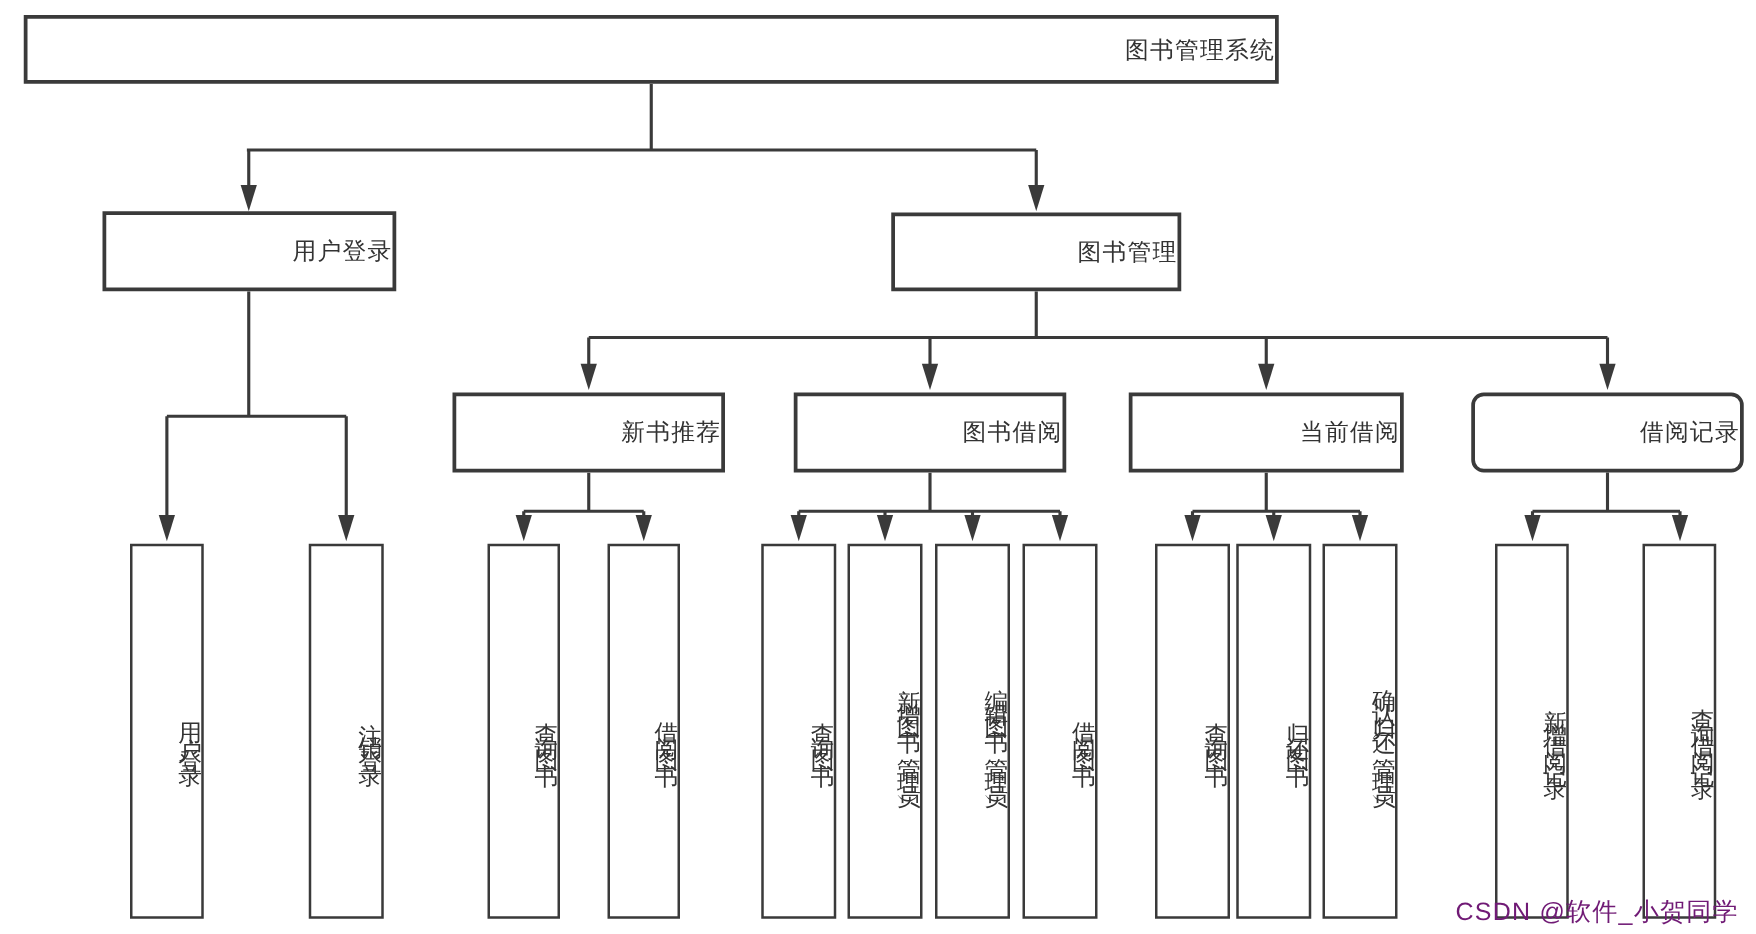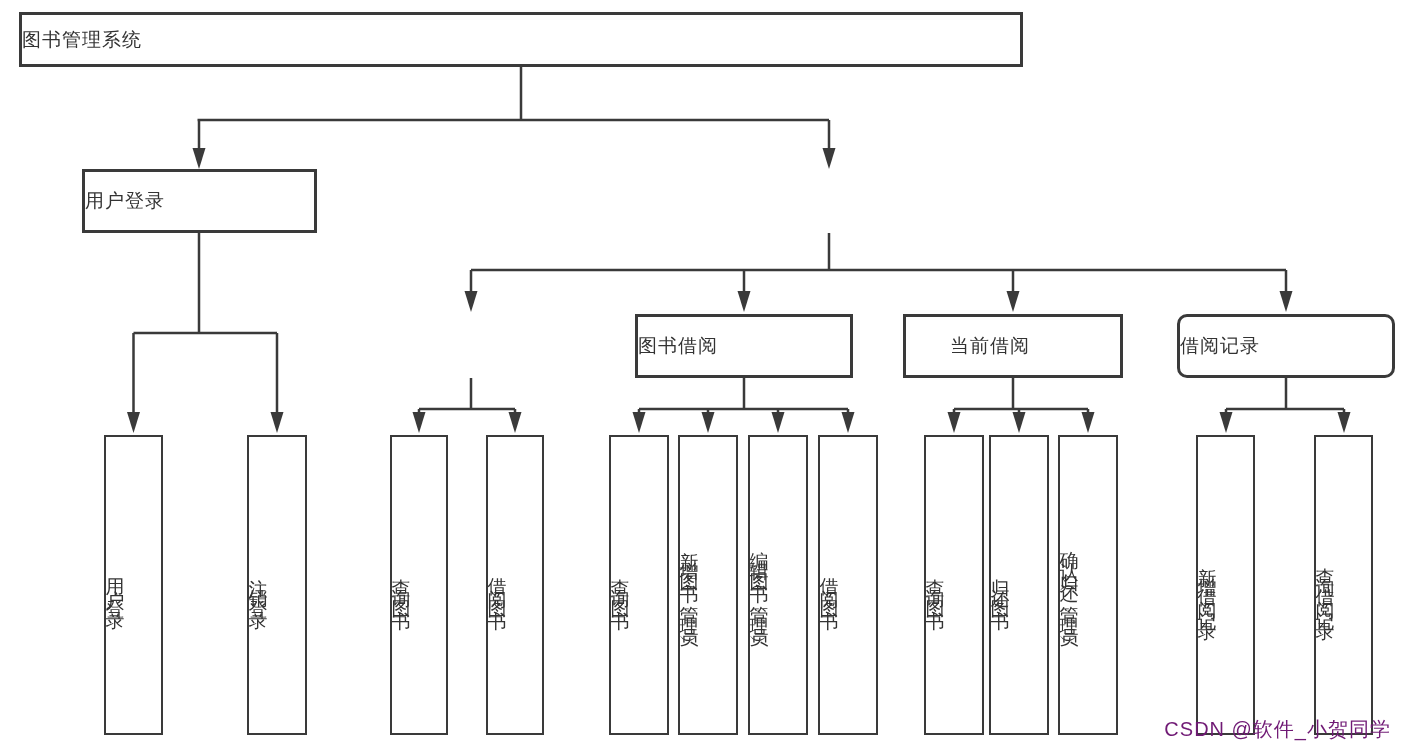--- a/index.html
+++ b/index.html
@@ -11,21 +11,21 @@
     overflow:hidden;
   }
   .connectors{
     position:absolute;left:0;top:0;width:1405px;height:747px;z-index:1;
   }
   .box{
     position:absolute;
     box-sizing:border-box;
     background:#ffffff;
     border:3px solid #3a3a3a;
-    display:flex;align-items:center;justify-content:flex-start;
+    display:flex;align-items:center;justify-content:flex-end;
     color:#333333;
     z-index:2;
   }
   .box.lvl{font-size:19px;letter-spacing:1px;}
   .box.leaf{border-width:2.5px;}
   .vtext{
     writing-mode:vertical-rl;
     font-size:19px;
     line-height:1;
     letter-spacing:11px;
@@ -96,21 +96,27 @@
     </g>
   </svg>
 
   <div class="box lvl" style="left:19px;top:12px;width:1004px;height:55px;">
     <span>图书管理系统</span>
   </div>
 
   <div class="box lvl" style="left:82px;top:169px;width:235px;height:64px;">
     <span>用户登录</span>
   </div>
+  <div class="box lvl" style="left:713px;top:170px;width:232px;height:63px;">
+    <span>图书管理</span>
+  </div>
 
+  <div class="box lvl" style="left:362px;top:314px;width:218px;height:64px;">
+    <span>新书推荐</span>
+  </div>
   <div class="box lvl" style="left:635px;top:314px;width:218px;height:64px;">
     <span>图书借阅</span>
   </div>
   <div class="box lvl" style="left:903px;top:314px;width:220px;height:64px;padding-left:44px;">
     <span>当前借阅</span>
   </div>
   <div class="box lvl" style="left:1177px;top:314px;width:218px;height:64px;border-radius:10px;">
     <span>借阅记录</span>
   </div>
 

